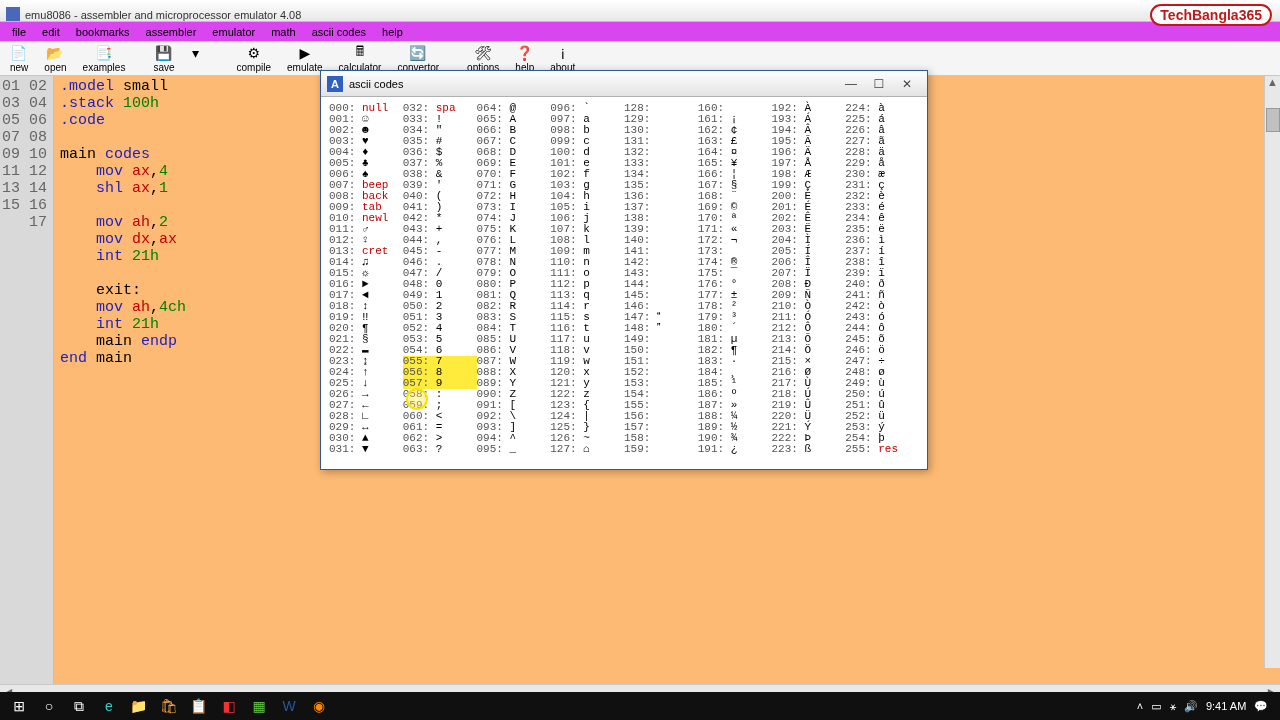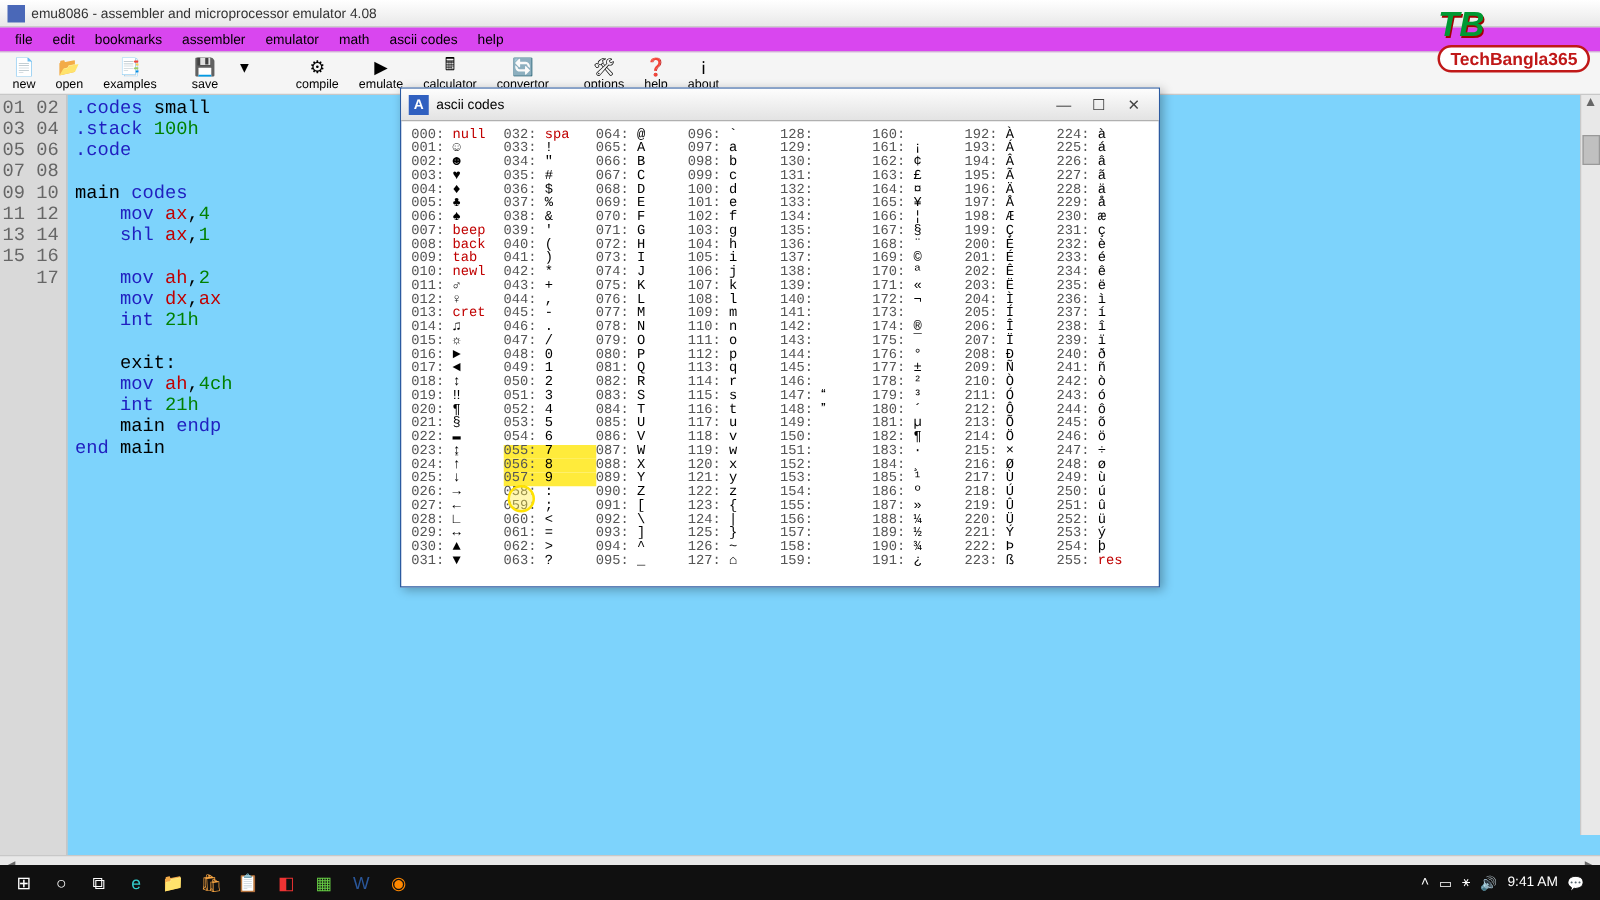--- a/index.html
+++ b/index.html
@@ -9,21 +9,21 @@
   font-size: 11px;
   background: #f0f0f0;
   overflow: hidden;
   position: relative;
 }
 .titlebar {
   height: 22px;
   background: linear-gradient(#fff, #e8e8e8);
   border-bottom: 1px solid #c0c0c0;
   display: flex;
-  align-items: center;
+  align-items: flex-end;
   padding: 0 6px;
   color: #333;
 }
 .titlebar .icon { width: 14px; height: 14px; margin-right: 5px; background:#4a68b8; display:inline-block;}
 .menubar {
   height: 20px;
   background: #d946ef;
   border-bottom: 1px solid #d0d0d0;
   display: flex;
   align-items: center;
@@ -42,21 +42,21 @@
 }
 .toolbtn {
   display: flex; flex-direction: column; align-items: center;
   padding: 2px 6px; cursor: pointer;
   font-size: 10px;
 }
 .toolbtn .ticon { width: 18px; height: 18px; display:flex; align-items:center; justify-content:center; font-size:14px; }
 .editor {
   position: absolute;
   top: 76px; left: 0; right: 0; bottom: 36px;
-  background: #7dd3fc;
+  background: #fdba74;
   display: flex;
   font-family: "Courier New", monospace;
   font-size: 15px;
   overflow: hidden;
 }
 .gutter {
   width: 54px;
   background: #d9d9d9;
   color: #666;
   text-align: right;
@@ -252,21 +252,21 @@
 09
 10
 11
 12
 13
 14
 15
 16
 17
 </div>
-  <div class="code" id="code"><span class="dir">.codes</span> small
+  <div class="code" id="code"><span class="dir">.model</span> small
 <span class="dir">.stack</span> <span class="num">100h</span>
 <span class="dir">.code</span>
 
 <span class="lbl">main</span> <span class="keyw">codes</span>
     <span class="keyw">mov</span> <span class="reg">ax</span>,<span class="num">4</span>
     <span class="keyw">shl</span> <span class="reg">ax</span>,<span class="num">1</span>
 
     <span class="keyw">mov</span> <span class="reg">ah</span>,<span class="num">2</span>
     <span class="keyw">mov</span> <span class="reg">dx</span>,<span class="reg">ax</span>
     <span class="keyw">int</span> <span class="num">21h</span>
@@ -315,21 +315,20 @@
       <div class="ascii-col"><div class="row"><span class="idx">128: </span></div><div class="row"><span class="idx">129: </span></div><div class="row"><span class="idx">130: </span></div><div class="row"><span class="idx">131: </span></div><div class="row"><span class="idx">132: </span></div><div class="row"><span class="idx">133: </span></div><div class="row"><span class="idx">134: </span></div><div class="row"><span class="idx">135: </span></div><div class="row"><span class="idx">136: </span></div><div class="row"><span class="idx">137: </span></div><div class="row"><span class="idx">138: </span></div><div class="row"><span class="idx">139: </span></div><div class="row"><span class="idx">140: </span></div><div class="row"><span class="idx">141: </span></div><div class="row"><span class="idx">142: </span></div><div class="row"><span class="idx">143: </span></div><div class="row"><span class="idx">144: </span></div><div class="row"><span class="idx">145: </span></div><div class="row"><span class="idx">146: </span></div><div class="row"><span class="idx">147: </span></div><div class="row"><span class="idx">148: </span></div><div class="row"><span class="idx">149: </span></div><div class="row"><span class="idx">150: </span></div><div class="row"><span class="idx">151: </span></div><div class="row"><span class="idx">152: </span></div><div class="row"><span class="idx">153: </span></div><div class="row"><span class="idx">154: </span></div><div class="row"><span class="idx">155: </span></div><div class="row"><span class="idx">156: </span></div><div class="row"><span class="idx">157: </span></div><div class="row"><span class="idx">158: </span></div><div class="row"><span class="idx">159: </span></div></div>
       <div class="ascii-col"><div class="row"><span class="idx">160: </span>&nbsp;</div><div class="row"><span class="idx">161: </span>¡</div><div class="row"><span class="idx">162: </span>¢</div><div class="row"><span class="idx">163: </span>£</div><div class="row"><span class="idx">164: </span>¤</div><div class="row"><span class="idx">165: </span>¥</div><div class="row"><span class="idx">166: </span>¦</div><div class="row"><span class="idx">167: </span>§</div><div class="row"><span class="idx">168: </span>¨</div><div class="row"><span class="idx">169: </span>©</div><div class="row"><span class="idx">170: </span>ª</div><div class="row"><span class="idx">171: </span>«</div><div class="row"><span class="idx">172: </span>¬</div><div class="row"><span class="idx">173: </span>­</div><div class="row"><span class="idx">174: </span>®</div><div class="row"><span class="idx">175: </span>¯</div><div class="row"><span class="idx">176: </span>°</div><div class="row"><span class="idx">177: </span>±</div><div class="row"><span class="idx">178: </span>²</div><div class="row"><span class="idx">179: </span>³</div><div class="row"><span class="idx">180: </span>´</div><div class="row"><span class="idx">181: </span>µ</div><div class="row"><span class="idx">182: </span>¶</div><div class="row"><span class="idx">183: </span>·</div><div class="row"><span class="idx">184: </span>¸</div><div class="row"><span class="idx">185: </span>¹</div><div class="row"><span class="idx">186: </span>º</div><div class="row"><span class="idx">187: </span>»</div><div class="row"><span class="idx">188: </span>¼</div><div class="row"><span class="idx">189: </span>½</div><div class="row"><span class="idx">190: </span>¾</div><div class="row"><span class="idx">191: </span>¿</div></div>
       <div class="ascii-col"><div class="row"><span class="idx">192: </span>À</div><div class="row"><span class="idx">193: </span>Á</div><div class="row"><span class="idx">194: </span>Â</div><div class="row"><span class="idx">195: </span>Ã</div><div class="row"><span class="idx">196: </span>Ä</div><div class="row"><span class="idx">197: </span>Å</div><div class="row"><span class="idx">198: </span>Æ</div><div class="row"><span class="idx">199: </span>Ç</div><div class="row"><span class="idx">200: </span>È</div><div class="row"><span class="idx">201: </span>É</div><div class="row"><span class="idx">202: </span>Ê</div><div class="row"><span class="idx">203: </span>Ë</div><div class="row"><span class="idx">204: </span>Ì</div><div class="row"><span class="idx">205: </span>Í</div><div class="row"><span class="idx">206: </span>Î</div><div class="row"><span class="idx">207: </span>Ï</div><div class="row"><span class="idx">208: </span>Ð</div><div class="row"><span class="idx">209: </span>Ñ</div><div class="row"><span class="idx">210: </span>Ò</div><div class="row"><span class="idx">211: </span>Ó</div><div class="row"><span class="idx">212: </span>Ô</div><div class="row"><span class="idx">213: </span>Õ</div><div class="row"><span class="idx">214: </span>Ö</div><div class="row"><span class="idx">215: </span>×</div><div class="row"><span class="idx">216: </span>Ø</div><div class="row"><span class="idx">217: </span>Ù</div><div class="row"><span class="idx">218: </span>Ú</div><div class="row"><span class="idx">219: </span>Û</div><div class="row"><span class="idx">220: </span>Ü</div><div class="row"><span class="idx">221: </span>Ý</div><div class="row"><span class="idx">222: </span>Þ</div><div class="row"><span class="idx">223: </span>ß</div></div>
       <div class="ascii-col"><div class="row"><span class="idx">224: </span>à</div><div class="row"><span class="idx">225: </span>á</div><div class="row"><span class="idx">226: </span>â</div><div class="row"><span class="idx">227: </span>ã</div><div class="row"><span class="idx">228: </span>ä</div><div class="row"><span class="idx">229: </span>å</div><div class="row"><span class="idx">230: </span>æ</div><div class="row"><span class="idx">231: </span>ç</div><div class="row"><span class="idx">232: </span>è</div><div class="row"><span class="idx">233: </span>é</div><div class="row"><span class="idx">234: </span>ê</div><div class="row"><span class="idx">235: </span>ë</div><div class="row"><span class="idx">236: </span>ì</div><div class="row"><span class="idx">237: </span>í</div><div class="row"><span class="idx">238: </span>î</div><div class="row"><span class="idx">239: </span>ï</div><div class="row"><span class="idx">240: </span>ð</div><div class="row"><span class="idx">241: </span>ñ</div><div class="row"><span class="idx">242: </span>ò</div><div class="row"><span class="idx">243: </span>ó</div><div class="row"><span class="idx">244: </span>ô</div><div class="row"><span class="idx">245: </span>õ</div><div class="row"><span class="idx">246: </span>ö</div><div class="row"><span class="idx">247: </span>÷</div><div class="row"><span class="idx">248: </span>ø</div><div class="row"><span class="idx">249: </span>ù</div><div class="row"><span class="idx">250: </span>ú</div><div class="row"><span class="idx">251: </span>û</div><div class="row"><span class="idx">252: </span>ü</div><div class="row"><span class="idx">253: </span>ý</div><div class="row"><span class="idx">254: </span>þ</div><div class="row"><span class="idx">255: </span><span class="spec">res</span></div></div>
     </div>
 </div>
 
 <div class="cursor-circ"></div>
 
 <div class="logo">
-  <div class="tb">TB</div>
   <div class="tag">TechBangla365</div>
 </div>
 
 <div class="wtaskbar">
   <div class="titem">⊞</div>
   <div class="titem">○</div>
   <div class="titem">⧉</div>
   <div class="titem" style="color:#3cc">e</div>
   <div class="titem" style="color:#fc6">📁</div>
   <div class="titem" style="color:#fa4">🛍</div>

